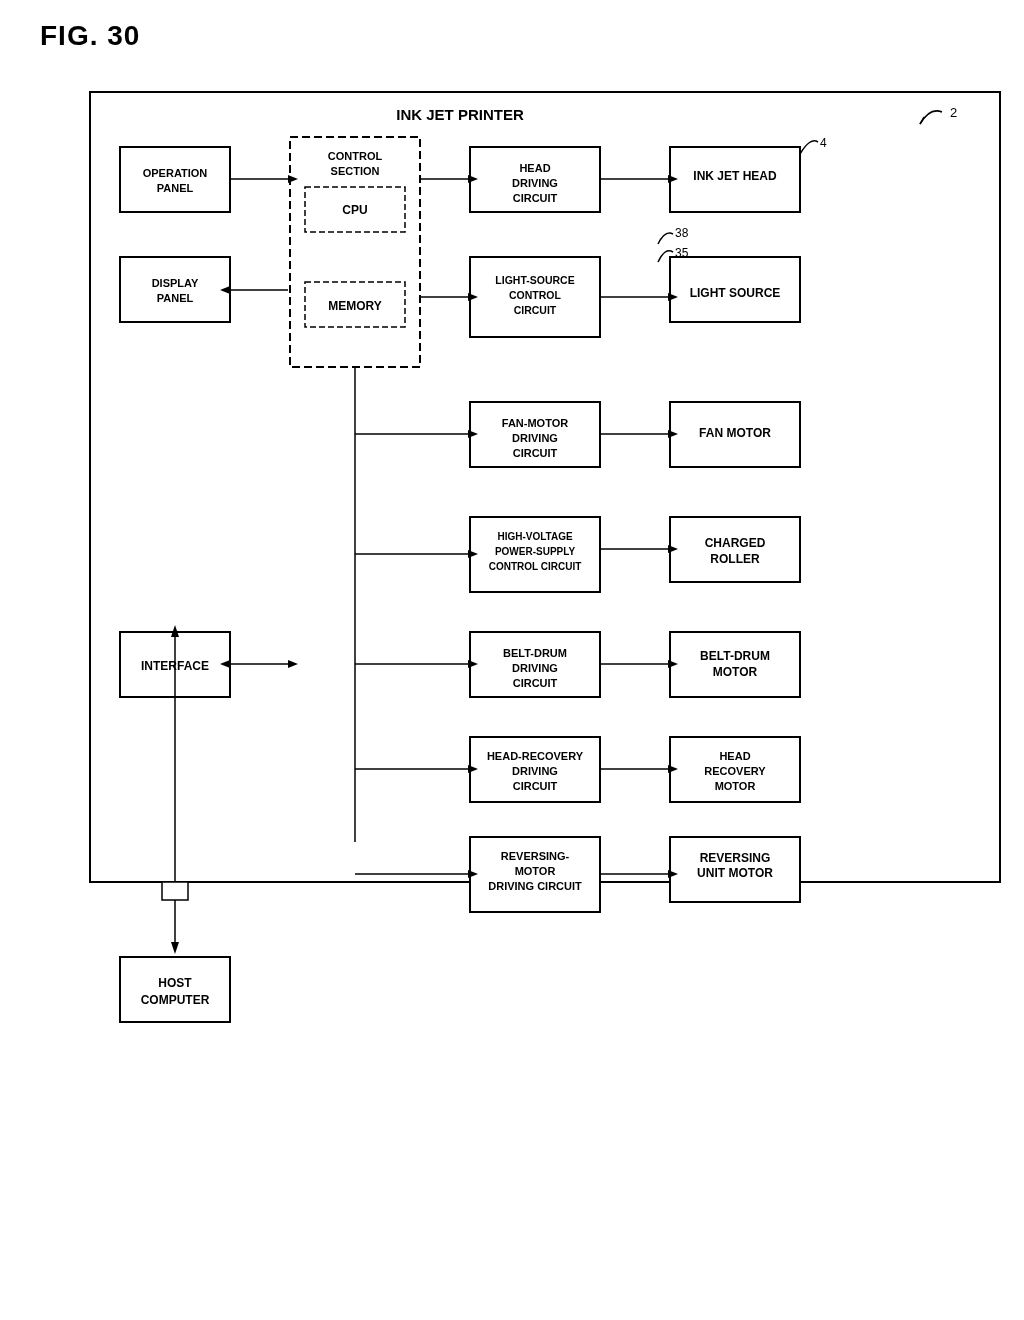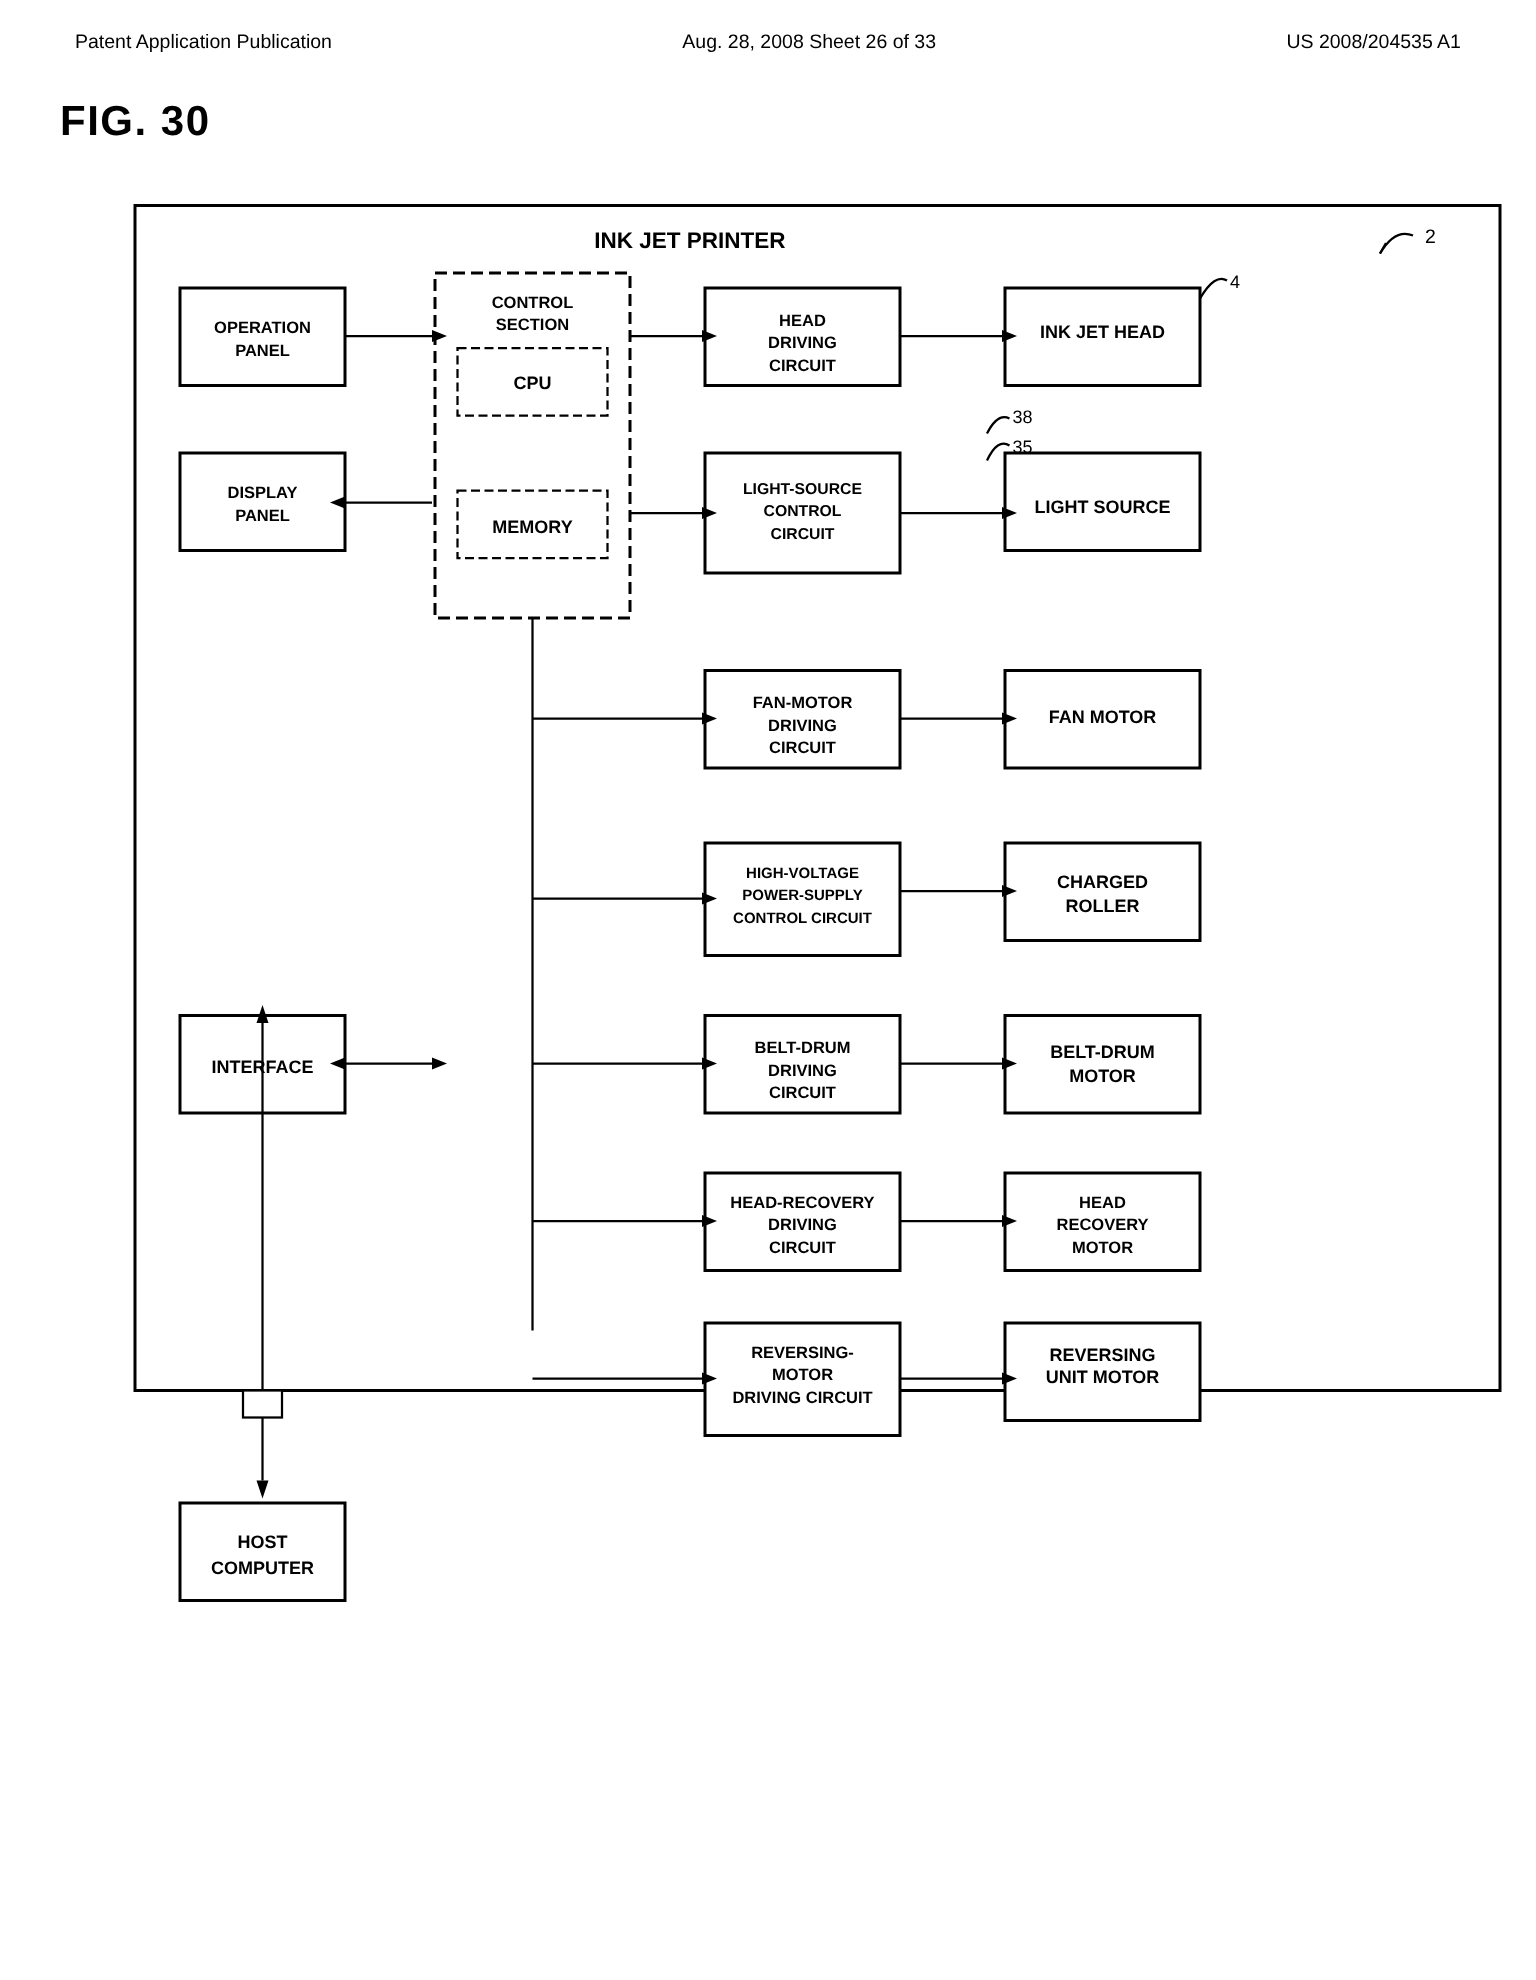--- a/index.html
+++ b/index.html
@@ -34,25 +34,20 @@
       margin-bottom: 30px;
       letter-spacing: 1px;
     }
 
   </style>
 </head>
 <body>
 
 <div class="page">
 
-  <div class="header">
-    <span>Patent Application Publication</span>
-    <span>Aug. 28, 2008  Sheet 26 of 33</span>
-    <span>US 2008/204535 A1</span>
-  </div>
 
   <div class="fig-title">FIG. 30</div>
 
   <div style="position: relative; margin: 0 40px; text-align: right;">
     <svg width="940" height="950" viewBox="0 0 940 950" xmlns="http://www.w3.org/2000/svg">
 
       <rect x="10" y="10" width="910" height="790" fill="white" stroke="black" stroke-width="2"></rect>
 
       <text x="380" y="38" text-anchor="middle" font-family="Arial" font-size="15" font-weight="bold">INK JET PRINTER</text>
 

